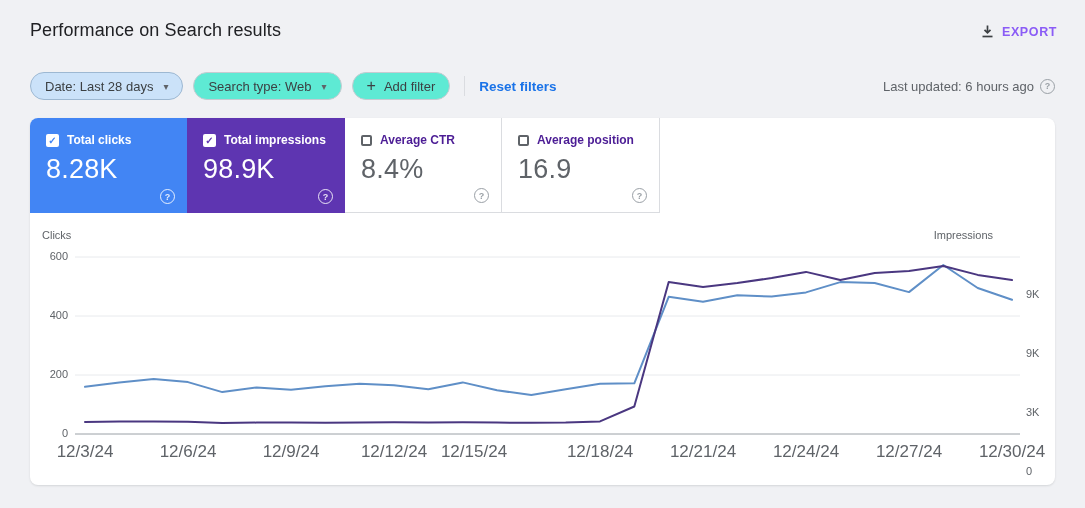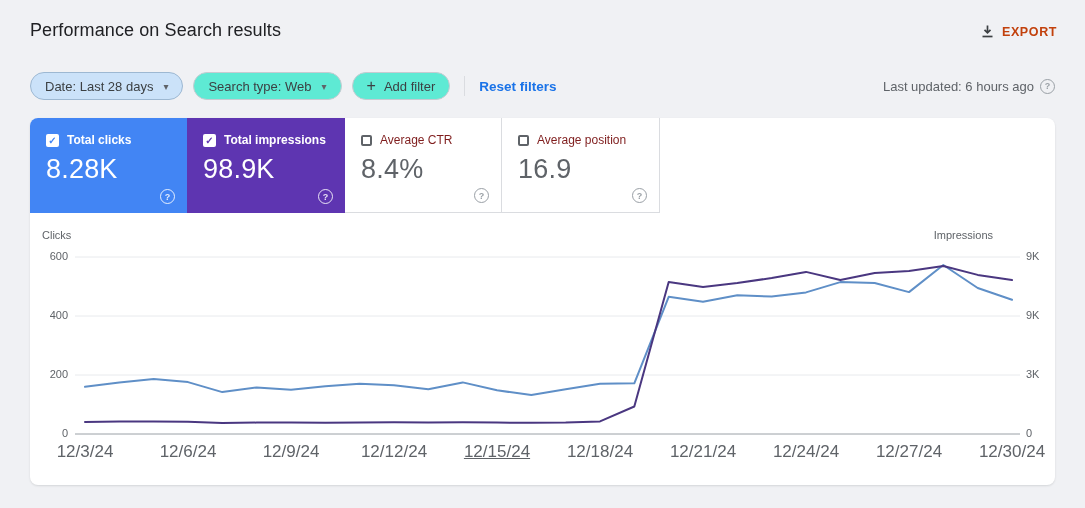--- a/index.html
+++ b/index.html
@@ -13,21 +13,21 @@
   }
   
   .page-title {
     position:absolute; left:30px; top:20px;
     font-size:18px; color:#202124; letter-spacing:.1px;
   }
   .export-btn {
     position:absolute; right:22px; top:20px;
     display:flex; align-items:center; gap:7px;
     font-size:12.5px; font-weight:bold; letter-spacing:.6px;
-    color:#c2410c; cursor:pointer; padding:4px 6px;
+    color:#8b5cf6; cursor:pointer; padding:4px 6px;
   }
   
   .filter-row {
     position:absolute; left:30px; top:72px; right:30px;
     display:flex; align-items:center; gap:10px; height:28px;
   }
   .chip {
     display:inline-flex; align-items:center; gap:8px;
     height:28px; padding:0 14px;
     border-radius:15px; font-size:13px; color:#3c4043;
@@ -64,42 +64,42 @@
   }
   .card .card-value {
     position:absolute; left:16px; top:36px;
     font-size:27px; letter-spacing:.2px;
   }
   .card .card-help { position:absolute; right:12px; bottom:9px; }
   .card-clicks { left:0; width:157px; background:#4285f4; border-top-left-radius:8px; color:#fff; }
   .card-impr   { left:157px; width:158px; background:#5e35b1; color:#fff; }
   .card-ctr    { left:315px; width:157px; background:#fff; border-right:1px solid #dadce0; border-bottom:1px solid #dadce0; }
   .card-pos    { left:472px; width:158px; background:#fff; border-right:1px solid #dadce0; border-bottom:1px solid #dadce0; }
-  .card-ctr .card-head, .card-pos .card-head { color:#7f1d1d; font-weight:normal; }
+  .card-ctr .card-head, .card-pos .card-head { color:#4c1d95; font-weight:bold; }
   .card-ctr .card-value, .card-pos .card-value { color:#5f6368; }
   .cbox-checked {
     width:13px; height:13px; border-radius:2px; background:#fff; flex:none;
     display:inline-flex; align-items:center; justify-content:center;
     font-size:10px; font-weight:bold;
   }
   .check-blue { color:#4285f4; }
   .check-purple { color:#5e35b1; }
   .cbox-empty {
     width:11px; height:11px; border:2px solid #5f6368; border-radius:2px; flex:none;
   }
   .help-circle.on-color { border-color:rgba(255,255,255,.85); color:rgba(255,255,255,.85); }
   
   .chart-section { position:absolute; left:0; top:95px; width:975px; height:272px; }
   .chart-section svg { position:absolute; left:0; top:0; }
   .axis-name { position:absolute; font-size:11px; color:#5f6368; }
   .axis-name.left { left:12px; top:16px; }
   .axis-name.right { right:12px; top:16px; text-align:right; }
   .ytick { position:absolute; font-size:11px; color:#5f6368; width:38px; }
   .ytick.left { left:0; text-align:right; }
-  .ytick.right { left:996px; text-align:left; }
+  .ytick.right { left:996px; text-align:left;margin-top:38px; }
   .xtick { position:absolute; font-size:17px; color:#5f6368; transform:translateX(-50%); white-space:nowrap; }
 </style>
 </head>
 <body>
 
 <div class="page-title">Performance on Search results</div>
 <div class="export-btn">
   <span style="display:inline-flex;">
     <svg width="15" height="15" viewBox="0 0 15 15">
       <path d="M7.5 1.5 v7 M4.5 5.8 L7.5 8.8 L10.5 5.8" fill="none" stroke="#3c4043" stroke-width="1.7"></path>
@@ -189,21 +189,21 @@
         <div class="ytick right" style="top: 37px;">9K</div>
         <div class="ytick right" style="top: 96px;">9K</div>
         <div class="ytick right" style="top: 155px;">3K</div>
         <div class="ytick right" style="top: 214px;">0</div>
       </div>
     <div id="xticks">
         <div class="xtick" style="left: 55px; top: 229px;">12/3/24</div>
         <div class="xtick" style="left: 158px; top: 229px;">12/6/24</div>
         <div class="xtick" style="left: 261px; top: 229px;">12/9/24</div>
         <div class="xtick" style="left: 364px; top: 229px;">12/12/24</div>
-        <div class="xtick" style="left: 467px; top: 229px; text-decoration: underline;">12/15/24</div>
+        <div class="xtick" style="left: 444px; top: 229px;">12/15/24</div>
         <div class="xtick" style="left: 570px; top: 229px;">12/18/24</div>
         <div class="xtick" style="left: 673px; top: 229px;">12/21/24</div>
         <div class="xtick" style="left: 776px; top: 229px;">12/24/24</div>
         <div class="xtick" style="left: 879px; top: 229px;">12/27/24</div>
         <div class="xtick" style="left: 982px; top: 229px;">12/30/24</div>
       </div>
   </div>
 </div>
 
 </body></html>

